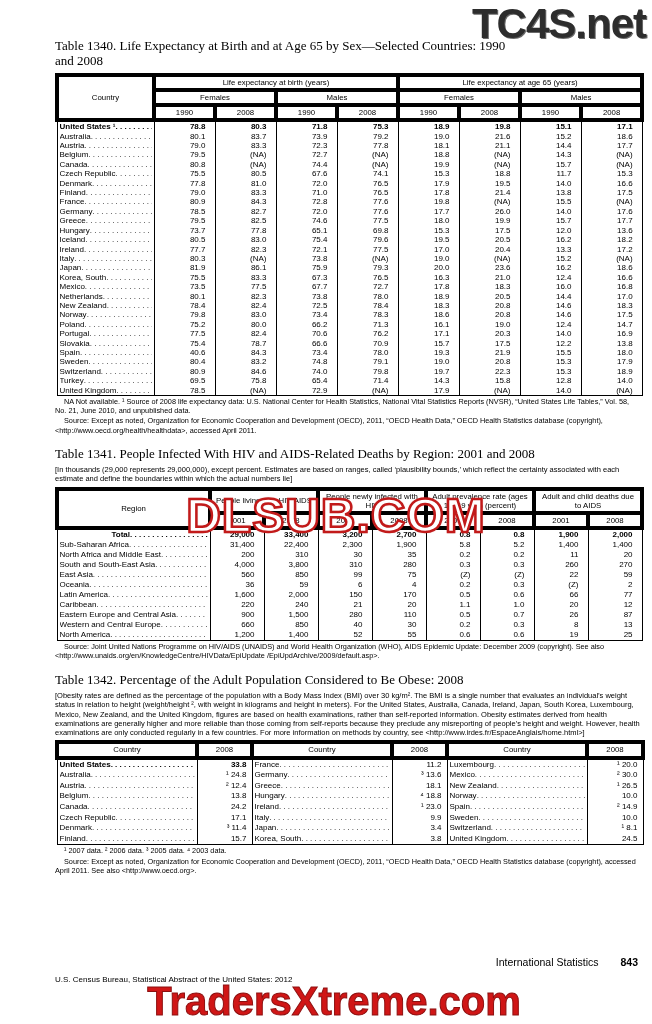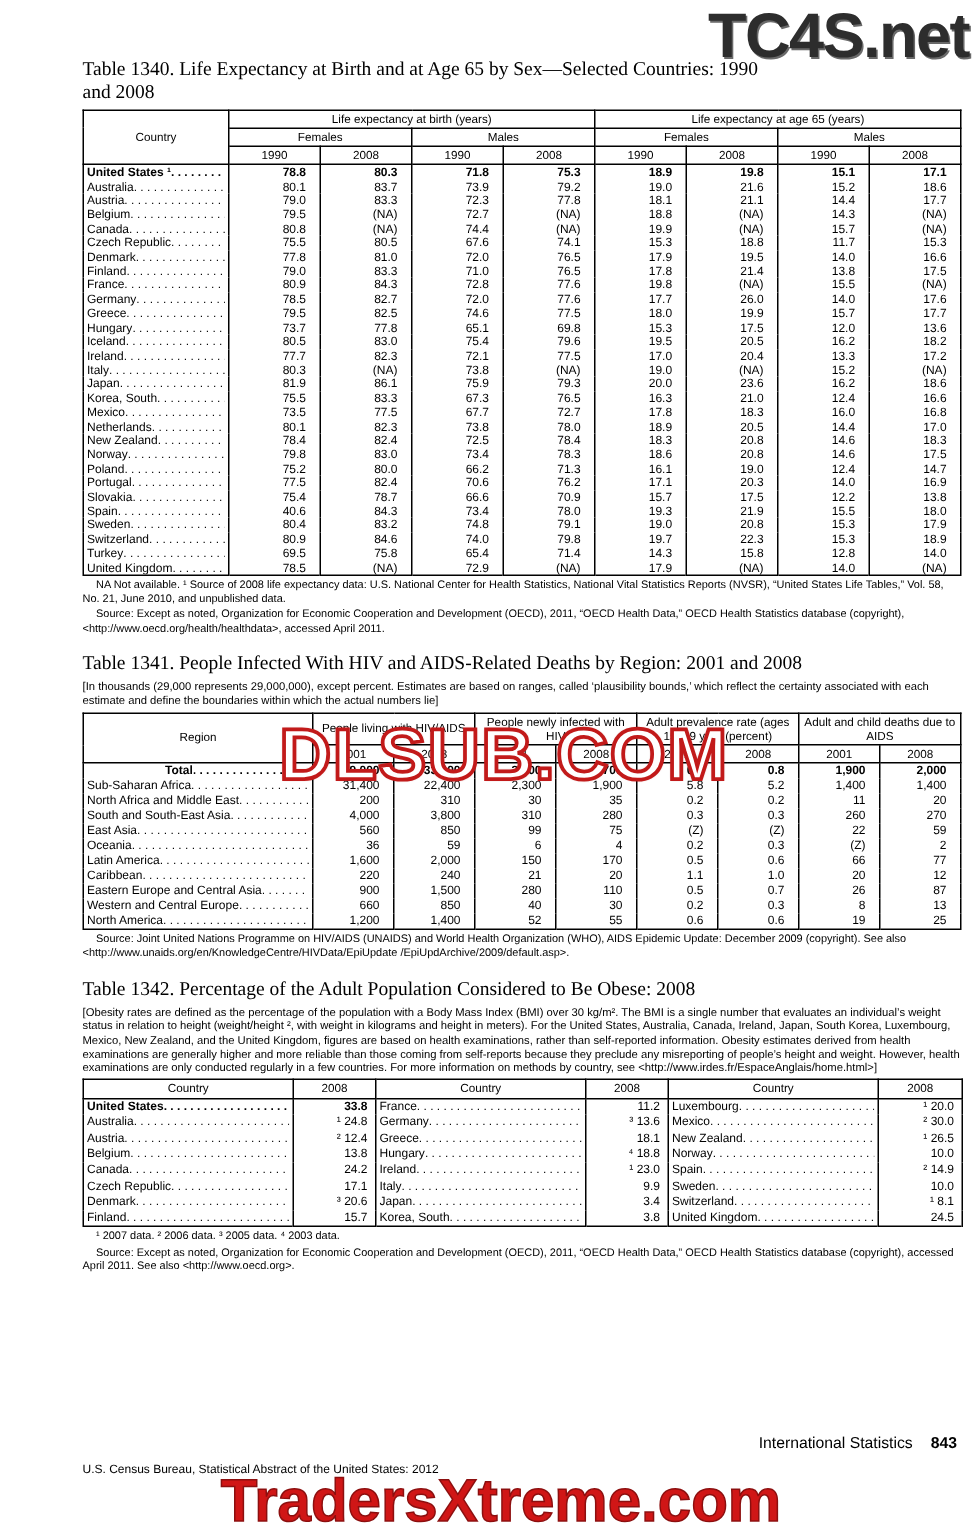--- a/index.html
+++ b/index.html
@@ -12,37 +12,37 @@
   .tbl-title { font-family:"Liberation Serif", serif; font-weight:normal; font-size:13px;
                line-height:1.18; margin-bottom:4px; max-width:512px; }
   .t1340-title { max-width:452px; }
   .bracket { font-size:7.5px; line-height:1.24; margin:2px 0 3px; }
   .note { font-size:7.3px; line-height:1.26; margin-top:1px; text-indent:9px; }
   section { margin-bottom:11px; }
 
   
   table.stat { width:100%; border-collapse:collapse; table-layout:fixed; border:1px solid #000; }
   .stat th { font-weight:normal; font-size:7.8px; text-align:center; vertical-align:middle;
-             border:1px solid #000000; padding:1px 2px; line-height:1.18; }
+             border:4px solid #000000; padding:1px 2px; line-height:1.18; }
   .stat td { font-size:8px; border-left:1px solid #000; border-right:1px solid #000;
              padding:0 2px; line-height:9.4px; vertical-align:bottom; }
   .t1341 td { line-height:10px; }
   .t1342 td { line-height:10.6px; }
   .stat td.num { text-align:right; padding-right:9px; }
   .t1342 td.num { padding-right:5px; }
   .lead { display:flex; overflow:hidden; }
   .lead.ind { padding-left:8px;margin-left:44px; }
   .lbl-txt { white-space:nowrap; }
   .dots { flex:1; overflow:hidden; white-space:nowrap; }
   .dots::before { content:" . . . . . . . . . . . . . . . . . . . . . . . . . . . . . . . . . . . . . ."; }
   tr.b, td.b { font-weight:bold; }
 
   
   .footer-right { position:absolute; right:14px; bottom:56px; font-size:10.5px; }
-  .footer-right .pg { font-weight:bold; margin-left:12px; }
+  .footer-right .pg { font-weight:bold; margin-left:22px; }
   .footer-left { position:absolute; left:55px; bottom:40px; font-size:8px;text-align:center; }
 
   
   .wm-top { position:absolute; top:0; right:6px; font-size:42px; font-weight:bold;
             letter-spacing:-1px; color:#2d2d2d; font-family:"Liberation Sans",sans-serif;
             text-shadow:1px 1px 0 #6a6a6a; z-index:5; }
   .sec-1341 { position:relative; }
   .wm-mid { position:absolute; top:42px; left:50%; transform:translateX(-54%);
             font-size:48px; font-weight:900; letter-spacing:1px; color:#fff;
             -webkit-text-stroke:2.5px #c21a1a; text-shadow:0 0 2px #8a0f0f;
@@ -933,21 +933,21 @@
               </td>
               <td class="num">10.0</td>
             </tr>
             <tr>
               <td>
                 <div class="lead">
                   <span class="lbl-txt">Denmark</span>
                   <span class="dots"></span>
                 </div>
               </td>
-              <td class="num">³ 20.6</td>
+              <td class="num">³ 11.4</td>
               <td>
                 <div class="lead">
                   <span class="lbl-txt">Japan</span>
                   <span class="dots"></span>
                 </div>
               </td>
               <td class="num">3.4</td>
               <td>
                 <div class="lead">
                   <span class="lbl-txt">Switzerland</span>

